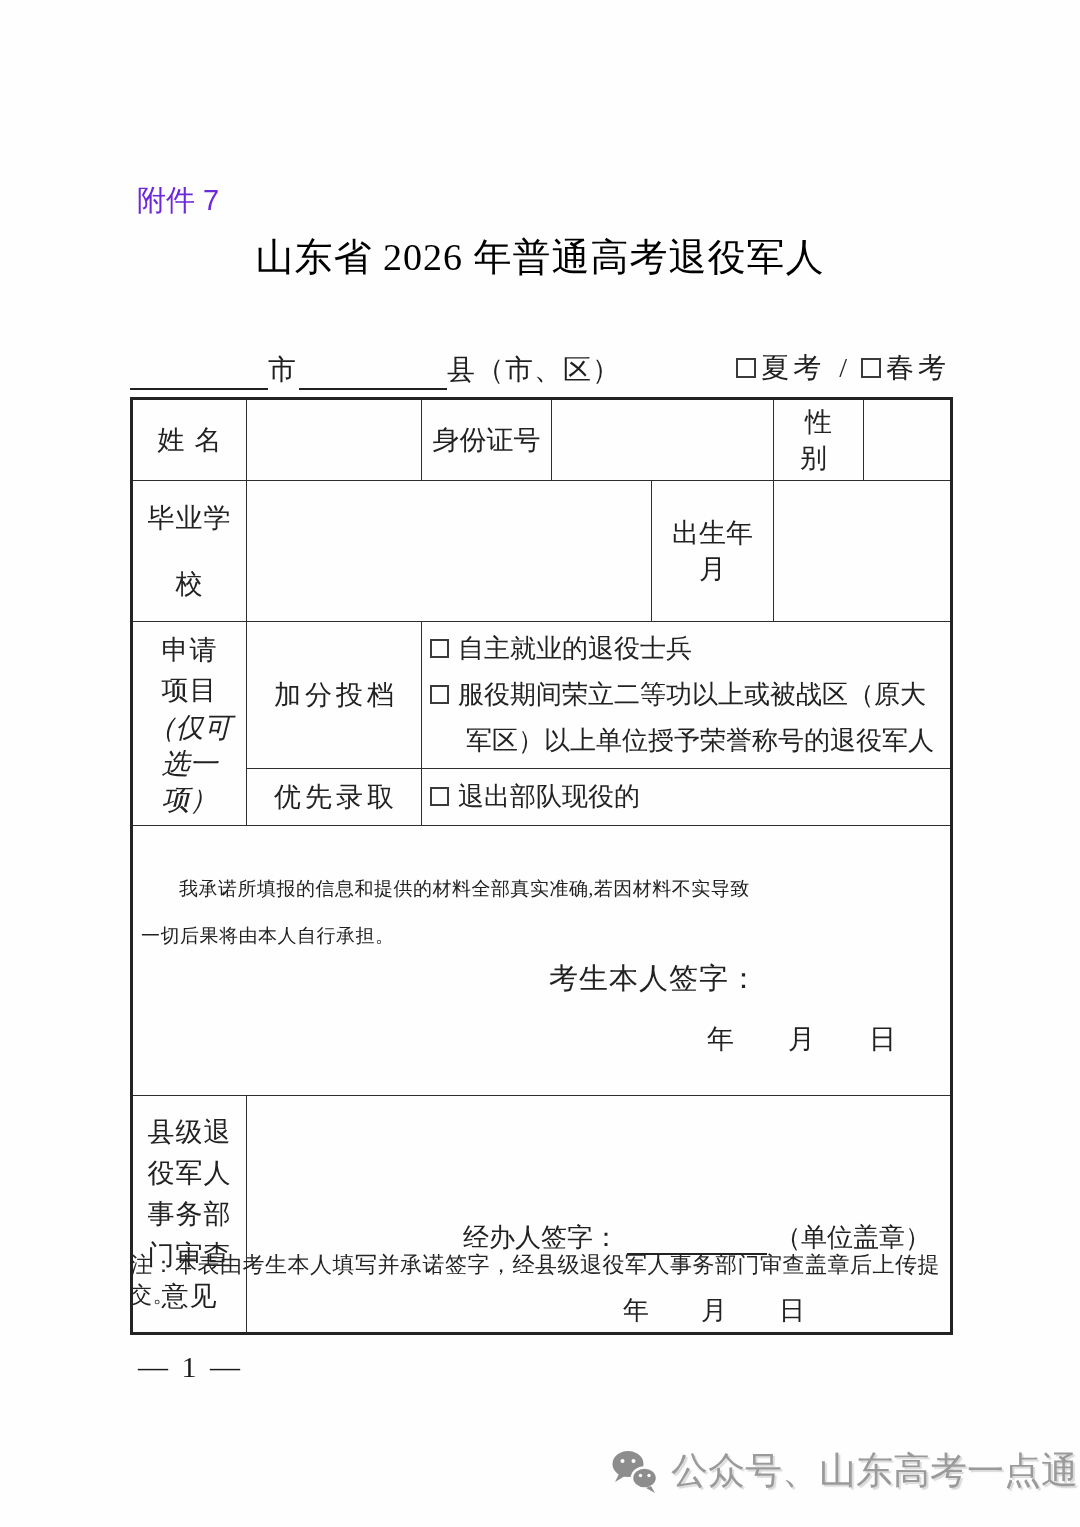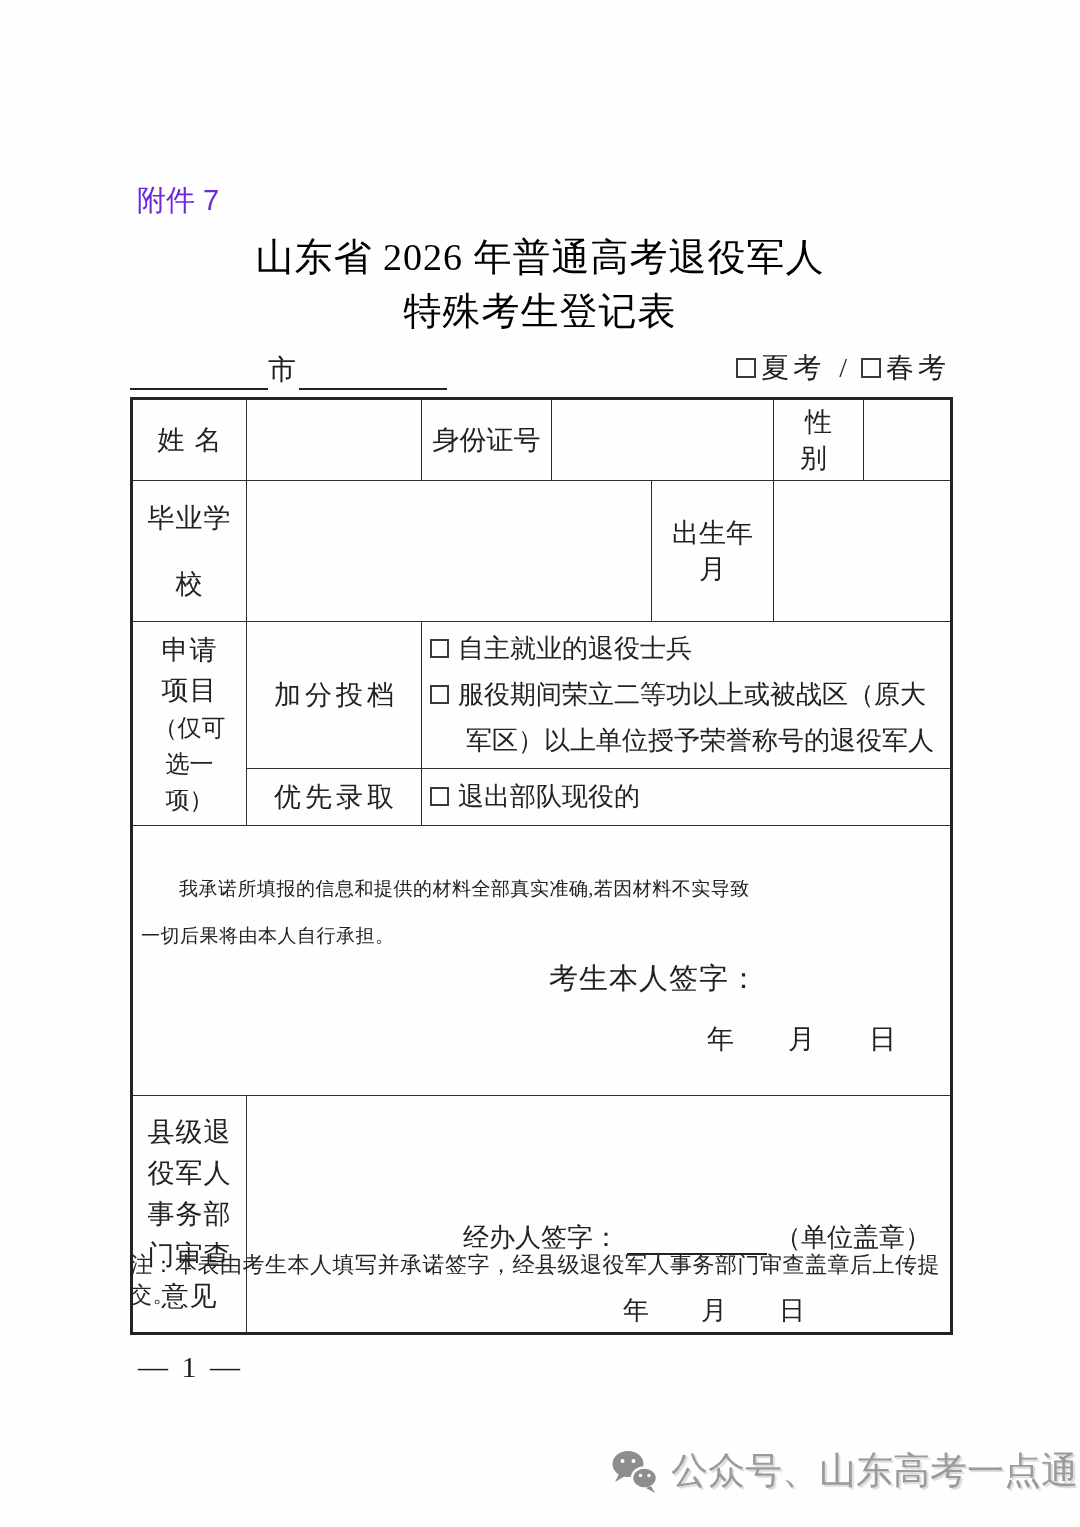--- a/index.html
+++ b/index.html
@@ -61,21 +61,21 @@
     border: 1.5px solid #2e2e2e;
     vertical-align: middle;
     padding: 4px 8px;
   }
   td.label-cell { text-align: center; }
   .ls2 { letter-spacing: 10px; text-indent: 10px; }   
   .ls4 { letter-spacing: 4px; text-indent: 4px; }     
   .wrap-box { margin: 0 auto; text-align: center; word-break: break-all; }
   .school-box { width: 84px; line-height: 66px; letter-spacing: 1px; }
   .apply-box { width: 58px; line-height: 40px; letter-spacing: 1px; }
-  .apply-note-box { width: 92px; font-size: 24px; line-height: 36px; margin-top: 0; }
+  .apply-note-box { width: 92px; font-size: 28px; line-height: 36px; margin-top: 0; font-style: italic; }
   .review-box { width: 84px; line-height: 41px; letter-spacing: 1px; }
 
   .option-cell { vertical-align: middle; padding: 6px 6px 6px 12px; }
   .option-item {
     font-size: 26px; line-height: 46px;
     padding-left: 36px; text-indent: -36px; 
   }
   .option-item .checkbox { width: 19px; height: 19px; vertical-align: -1px; margin-right: 9px; }
 
   
@@ -117,26 +117,26 @@
   .watermark svg { margin-right: 10px; flex: none; }
 </style>
 </head>
 <body>
 
 <div class="page">
 
   <div class="attachment">附件 7</div>
 
   <div class="title-line1">山东省 2026 年普通高考退役军人</div>
-  <div class="title-line2">特殊考生登记表</div>
 
   <div class="location-row">
     <span class="blank-underline u-city"></span>
     <span class="loc-label">市</span>
     <span class="blank-underline u-county"></span>
+    <span class="loc-label">县（市、区）</span>
     <span class="exam-select">
       <span class="exam-option">
         <span class="checkbox"></span>
         <span>夏考</span>
       </span>
       <span class="exam-sep">/</span>
       <span class="exam-option">
         <span class="checkbox"></span>
         <span>春考</span>
       </span>

